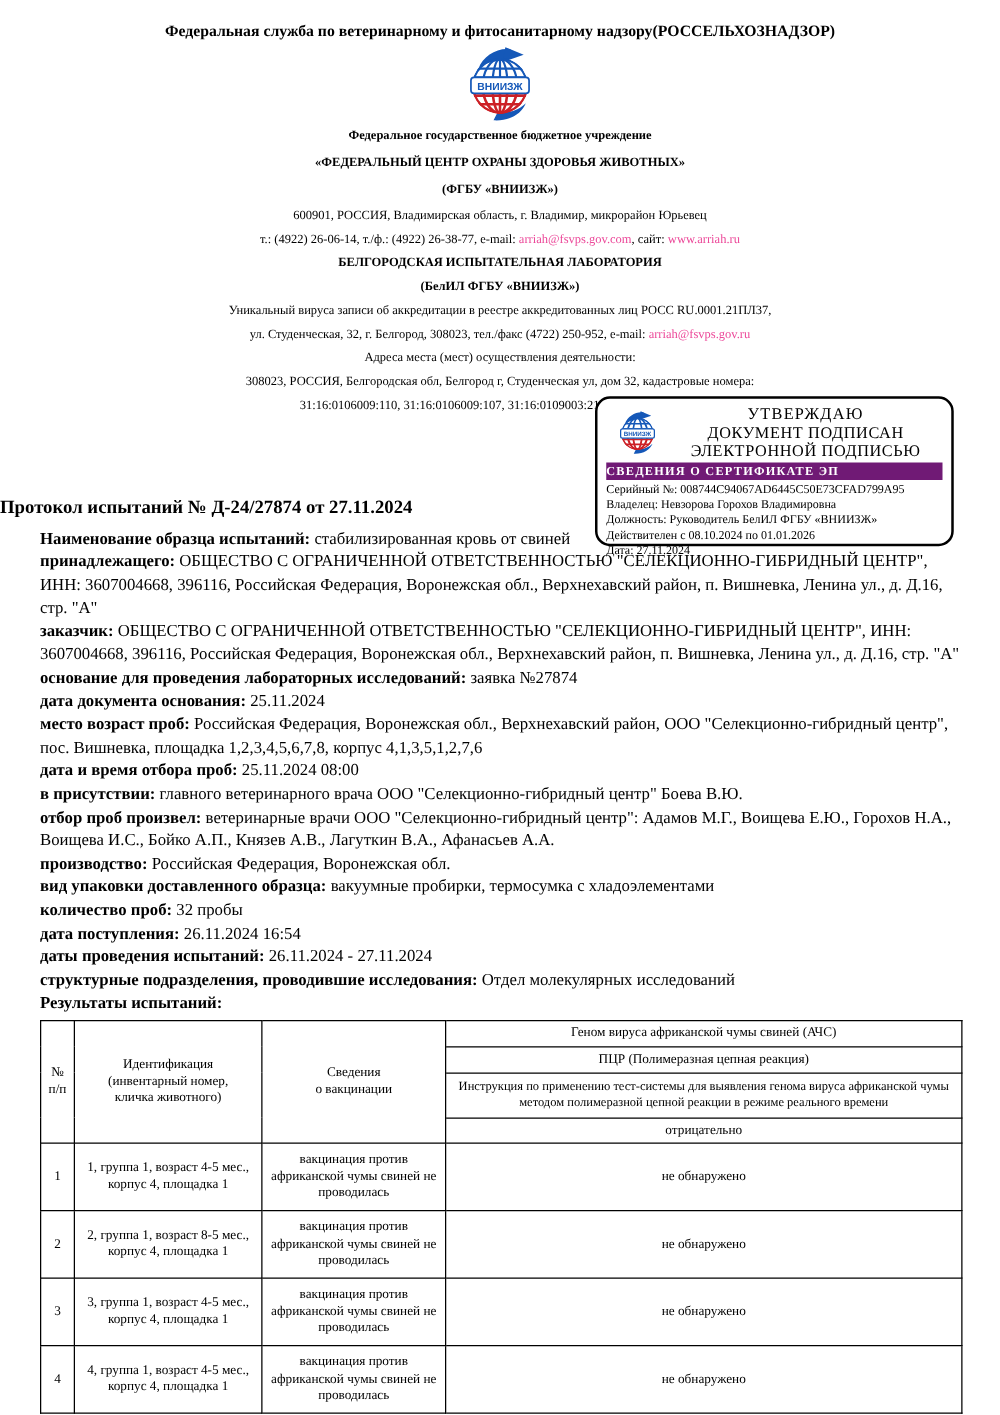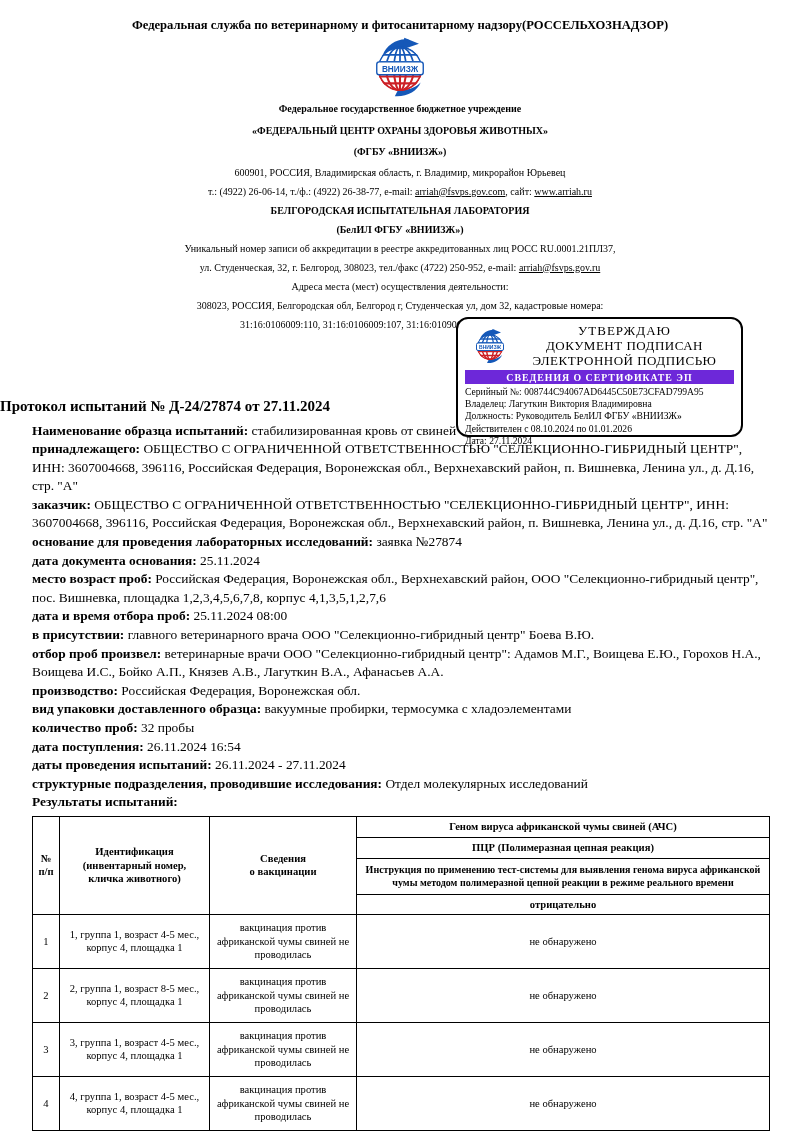--- a/index.html
+++ b/index.html
@@ -7,47 +7,47 @@
        font-family:"Liberation Serif","DejaVu Serif",serif;color:#000;}
   .page{position:relative;width:800px;height:1132px;}
 
   
   .hdr{text-align:center;}
   .hdr .agency{padding-top:18px;font-weight:bold;font-size:12.6px;}
   .logo-wrap{margin:3px auto 0 auto;width:110px;height:62px;}
   .hline{font-size:10px;line-height:21.5px;}
   .hline.b{font-weight:bold;}
   .hline.sm{line-height:19px;}
-  a.doclink{color:#000000;text-decoration:underline;cursor:pointer;}
-
-  
-  .stamp{position:absolute;left:456px;top:317px;width:287px;height:120px;
+  a.doclink{color:#ec4899;cursor:pointer;}
+
+  
+  .stamp{position:absolute;left:476px;top:317px;width:287px;height:120px;
          border:2px solid #000;border-radius:12px;background:#fff;
          box-sizing:border-box;padding:4px 7px 0 7px;}
   .stamp-top{display:flex;align-items:center;}
   .stamp-logo{width:50px;height:36px;flex:0 0 50px;}
   .stamp-titles{flex:1;text-align:center;}
   .stamp-approve{font-size:13px;letter-spacing:1px;}
   .stamp-signed{font-size:13px;line-height:14.5px;letter-spacing:.5px;}
-  .stamp-bar{margin-top:2px;background:#6d28d9;color:#fff;text-align:center;
+  .stamp-bar{margin-top:2px;background:#701a75;color:#fff;text-align:left;
              font-size:9.8px;font-weight:bold;letter-spacing:1px;padding:1.5px 0;}
   .stamp-details{margin-top:2px;font-size:9.6px;line-height:12.2px;}
 
   
   .doc-title{margin-top:64px;font-weight:bold;font-size:15px;}
   .fields{margin:7px 30px 0 32px;}
   .field{margin:0;font-size:13.4px;line-height:18.6px;}
   .field b{font-weight:bold;}
 
   
   table.results{border-collapse:collapse;margin:4px 30px 0 32px;width:738px;
                 table-layout:fixed;}
   table.results th,table.results td{border:1px solid #000;padding:1px 3px;
                 box-sizing:border-box;}
-  table.results th{font-weight:bold;font-size:10.6px;line-height:13.5px;
+  table.results th{font-weight:normal;font-size:10.6px;line-height:13.5px;
                 text-align:center;vertical-align:middle;white-space:pre-line;}
   table.results td{font-size:10.6px;line-height:13.5px;text-align:center;
                 vertical-align:middle;}
   td.c-num{font-size:11px;}
   .row-h{height:54px;}
   .hr1{height:21px;} .hr2{height:21px;padding-left:46px;} .hr3{height:36px;} .hr4{height:20px;}
 
   
   .lg-blue{stroke:#1558b8;} .lg-red{stroke:#cc2026;}
 </style>
@@ -97,21 +97,21 @@
       </svg>
     </div>
 
     <div class="hline b">Федеральное государственное бюджетное учреждение</div>
     <div class="hline b">«ФЕДЕРАЛЬНЫЙ ЦЕНТР ОХРАНЫ ЗДОРОВЬЯ ЖИВОТНЫХ»</div>
     <div class="hline b">(ФГБУ «ВНИИЗЖ»)</div>
     <div class="hline sm">600901, РОССИЯ, Владимирская область, г. Владимир, микрорайон Юрьевец</div>
     <div class="hline sm"><span>т.: (4922) 26-06-14, т./ф.: (4922) 26-38-77, e-mail: </span><a class="doclink">arriah@fsvps.gov.com</a><span>, сайт: </span><a class="doclink">www.arriah.ru</a></div>
     <div class="hline b sm">БЕЛГОРОДСКАЯ ИСПЫТАТЕЛЬНАЯ ЛАБОРАТОРИЯ</div>
     <div class="hline b sm">(БелИЛ ФГБУ «ВНИИЗЖ»)</div>
-    <div class="hline sm">Уникальный номер записи об аккредитации в реестре аккредитованных лиц РОСС RU.0001.21ПЛ37,</div>
+    <div class="hline sm">Уникальный вируса записи об аккредитации в реестре аккредитованных лиц РОСС RU.0001.21ПЛ37,</div>
     <div class="hline sm"><span>ул. Студенческая, 32, г. Белгород, 308023, тел./факс (4722) 250-952, e-mail: </span><a class="doclink">arriah@fsvps.gov.ru</a></div>
     <div class="hline sm">Адреса места (мест) осуществления деятельности:</div>
     <div class="hline sm">308023, РОССИЯ, Белгородская обл, Белгород г, Студенческая ул, дом 32, кадастровые номера:</div>
     <div class="hline sm">31:16:0106009:110, 31:16:0106009:107, 31:16:0109003:213, 31:16:010600993</div>
   </div>
 
   <div class="stamp">
     <div class="stamp-top">
       <div class="stamp-logo">
         <svg viewBox="0 0 100 72" width="50" height="36" aria-hidden="true">
@@ -138,21 +138,21 @@
       </div>
       <div class="stamp-titles">
         <div class="stamp-approve">УТВЕРЖДАЮ</div>
         <div class="stamp-signed">ДОКУМЕНТ ПОДПИСАН</div>
         <div class="stamp-signed">ЭЛЕКТРОННОЙ ПОДПИСЬЮ</div>
       </div>
     </div>
     <div class="stamp-bar">СВЕДЕНИЯ О СЕРТИФИКАТЕ ЭП</div>
     <div class="stamp-details">
       <div>Серийный №: 008744C94067AD6445C50E73CFAD799A95</div>
-      <div>Владелец: Лагуткин Виктория Владимировна</div>
+      <div>Владелец: Невзорова Горохов Владимировна</div>
       <div>Должность: Руководитель БелИЛ ФГБУ «ВНИИЗЖ»</div>
       <div>Действителен с 08.10.2024 по 01.01.2026</div>
       <div>Дата: 27.11.2024</div>
     </div>
   </div>
 
   <div class="doc-title">Протокол испытаний № Д-24/27874 от 27.11.2024</div>
 
   <div class="fields">
       <p class="field"><b>Наименование образца испытаний:</b> стабилизированная кровь от свиней</p>

